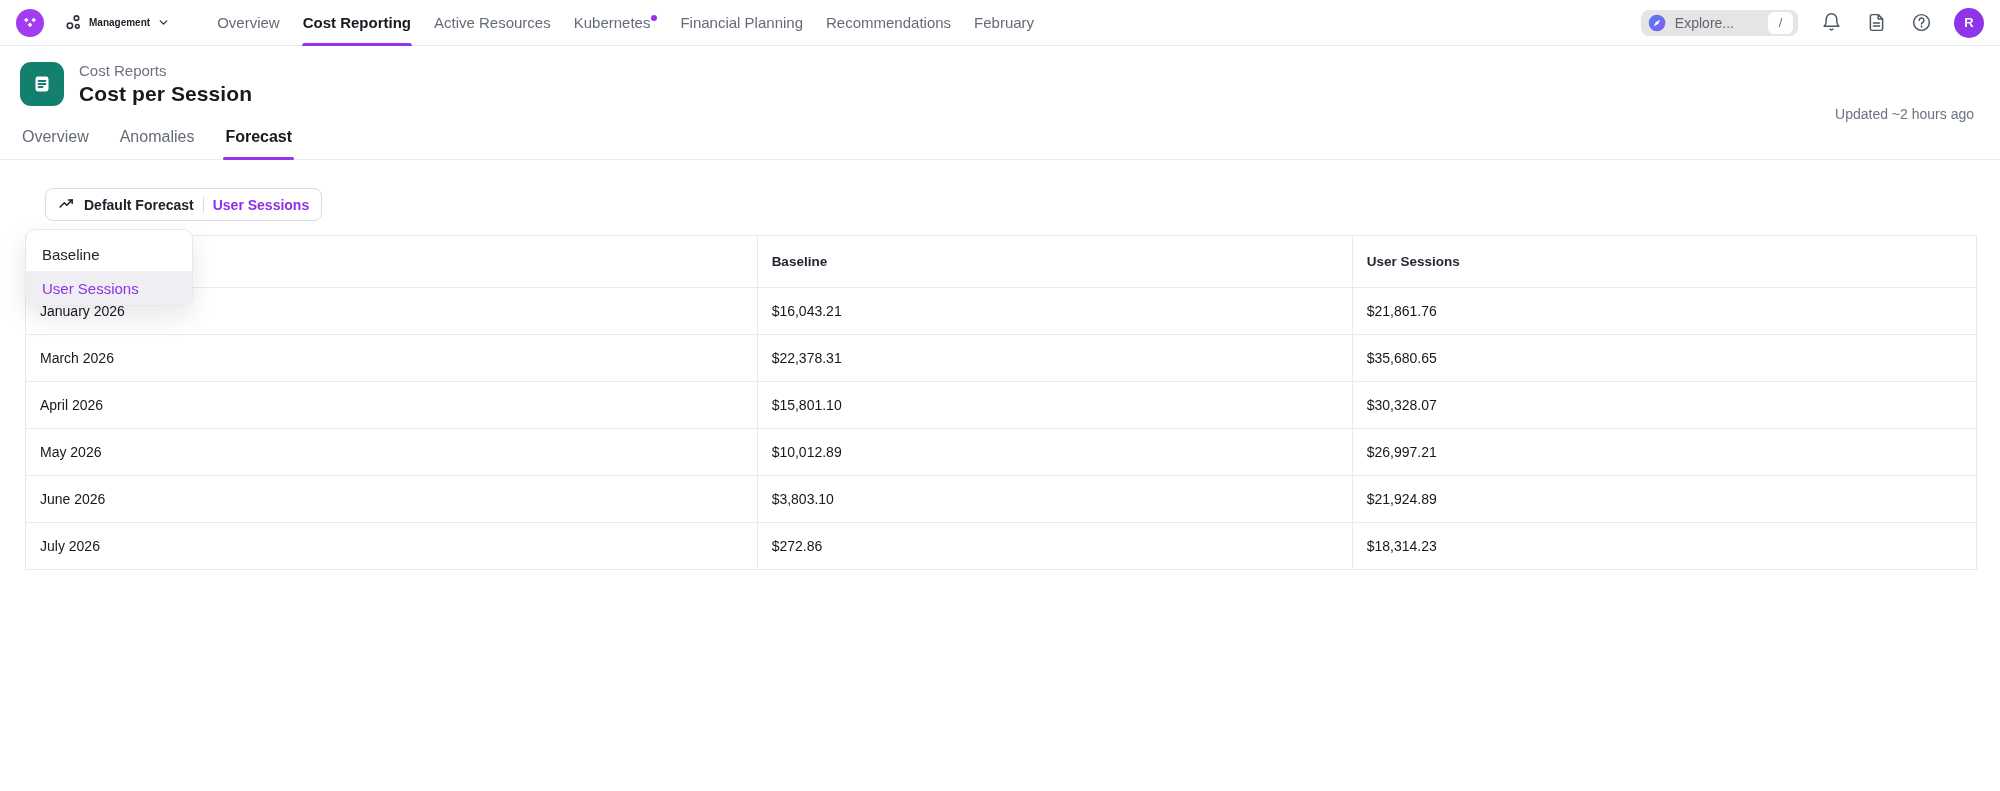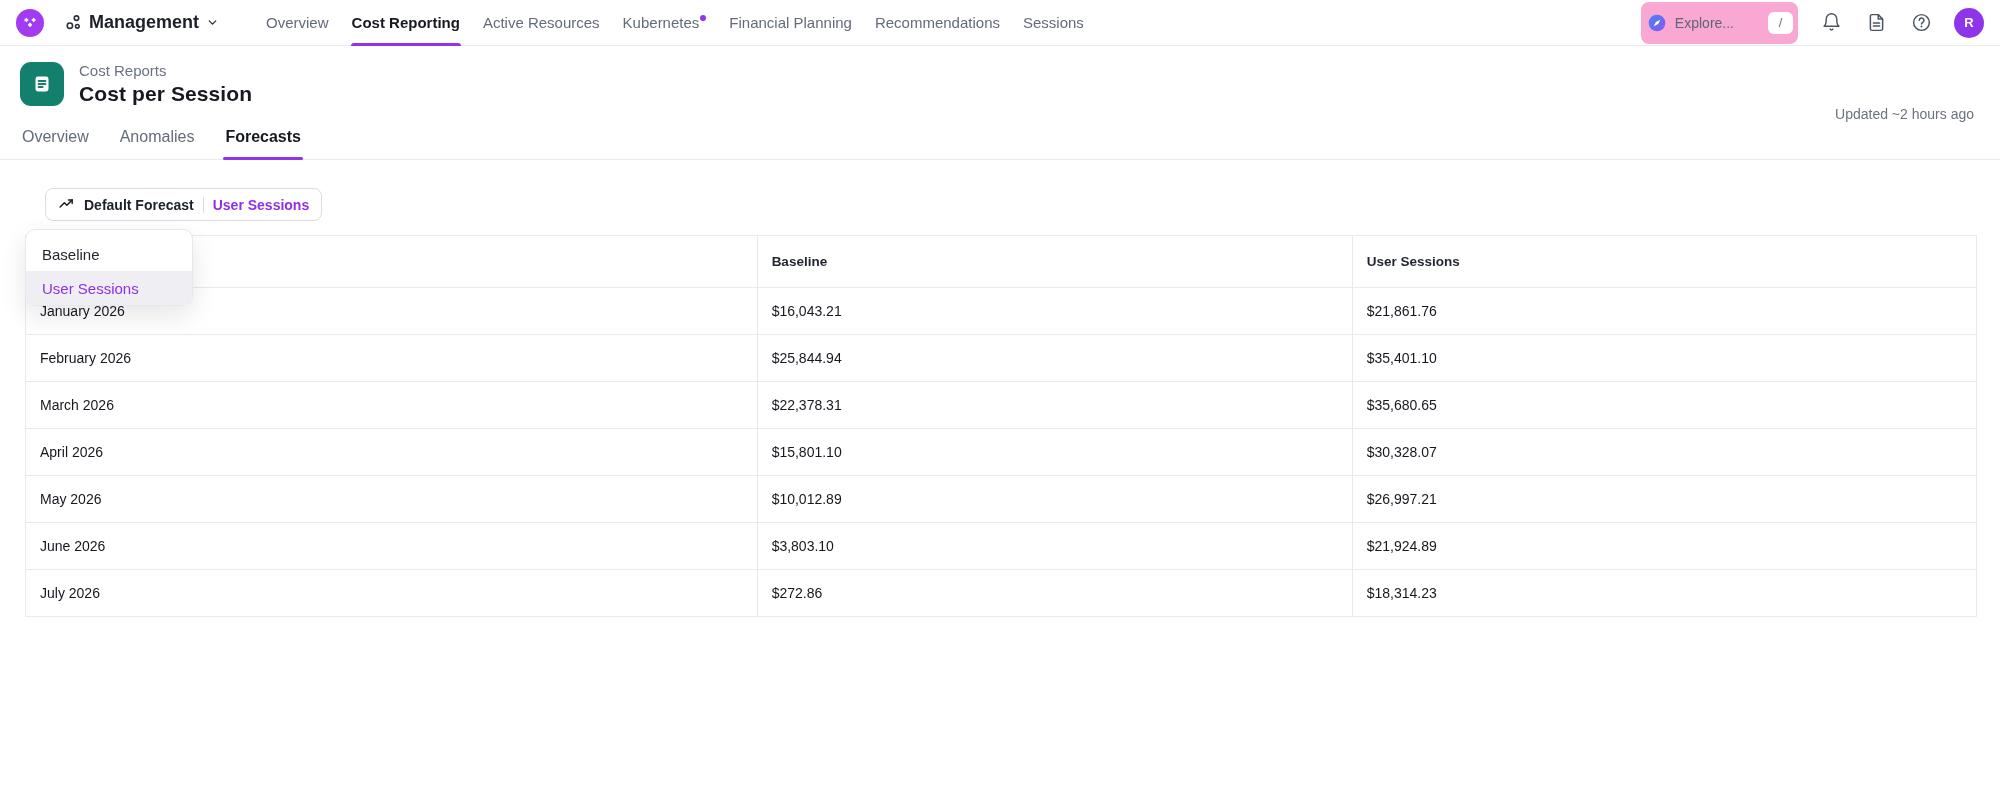--- a/index.html
+++ b/index.html
@@ -5,32 +5,32 @@
   * { margin:0; padding:0; box-sizing:border-box; }
   html,body { width:2000px; height:791px; background:#ffffff; overflow:hidden;
     font-family:"Liberation Sans", sans-serif; color:#15181e; }
 
   
   .topnav { height:46px; display:flex; align-items:center; padding:0 16px 0 16px;
     border-bottom:1px solid #e8eaee; background:#fff; }
   .logo { width:28px; height:28px; border-radius:50%; background:#a33bf2;
     display:flex; align-items:center; justify-content:center; flex:0 0 auto; }
   .workspace { display:flex; align-items:center; gap:7px; margin-left:21px; cursor:pointer; }
-  .workspace-label { font-size:18px; font-weight:600; color:#1c2028; }
+  .workspace-label { font-size:10px; font-weight:600; color:#1c2028; }
   .navlinks { display:flex; align-items:stretch; gap:21px; margin-left:46px; height:46px; }
   .nav-item { display:flex; align-items:center; position:relative; font-size:15px;
     color:#646b78; cursor:pointer; padding:0 1px; white-space:nowrap; }
   .nav-item.active { color:#16191f; font-weight:700; }
   .nav-item.active::after { content:""; position:absolute; left:0; right:0; bottom:0;
     height:3px; background:#9333ea; border-radius:3px 3px 0 0; }
   .nav-dot { width:6px; height:6px; border-radius:50%; background:#9333ea;
     display:inline-block; margin:-10px 0 0 1px; }
   .topnav-right { margin-left:auto; display:flex; align-items:center; gap:21px; }
-  .explore { display:flex; align-items:center; gap:8px; background:#f9a8d4;
-    border-radius:8px; height:42px; padding:0 5px 0 6px; cursor:pointer;text-align:right; }
+  .explore { display:flex; align-items:center; gap:8px; background:#e5e5e5;
+    border-radius:8px; height:26px; padding:0 5px 0 6px; cursor:pointer;text-align:right; }
   .explore-label { font-size:14px; color:#5f6672; padding-right:26px; }
   .kbd { background:#ffffff; border-radius:6px; width:25px; height:22px; display:flex;
     align-items:center; justify-content:center; font-size:13px; color:#6b7280; }
   .icon-btn { width:24px; height:24px; display:flex; align-items:center;
     justify-content:center; cursor:pointer; }
   .avatar { width:30px; height:30px; border-radius:50%; background:#8f35e9; color:#fff;
     font-size:13px; font-weight:700; display:flex; align-items:center; justify-content:center;
     cursor:pointer; }
 
   
@@ -103,21 +103,21 @@
   <nav class="navlinks">
     <div class="nav-item">Overview</div>
     <div class="nav-item active">Cost Reporting</div>
     <div class="nav-item">Active Resources</div>
     <div class="nav-item">
       <span>Kubernetes</span>
       <span class="nav-dot"></span>
     </div>
     <div class="nav-item">Financial Planning</div>
     <div class="nav-item">Recommendations</div>
-    <div class="nav-item">Sessions</div>
+    <div class="nav-item">February</div>
   </nav>
 
   <div class="topnav-right">
     <div class="explore">
       <svg width="20" height="20" viewBox="0 0 24 24">
         <defs>
           <linearGradient id="compassGrad" x1="0" y1="0" x2="1" y2="1">
             <stop offset="0" stop-color="#4a83f5"></stop>
               <stop offset="1" stop-color="#8a55f2"></stop>
           </linearGradient>
@@ -163,21 +163,21 @@
   <div>
     <div class="crumb">Cost Reports</div>
     <div class="page-title">Cost per Session</div>
   </div>
   <div class="updated">Updated ~2 hours ago</div>
 </section>
 
 <nav class="tabs">
   <div class="tab">Overview</div>
   <div class="tab">Anomalies</div>
-  <div class="tab active">Forecasts</div>
+  <div class="tab active">Forecast</div>
 </nav>
 
 <main class="content">
 
   <div class="forecast-btn-wrap">
     <button class="forecast-btn">
       <svg width="17" height="17" viewBox="0 0 24 24">
         <polyline points="3 15.5 9 9.5 12.5 13 20 5.5" fill="none" stroke="#1c2028" stroke-width="2.1" stroke-linecap="round" stroke-linejoin="round"></polyline>
         <polyline points="14.8 5.5 20 5.5 20 10.7" fill="none" stroke="#1c2028" stroke-width="2.1" stroke-linecap="round" stroke-linejoin="round"></polyline>
       </svg>
@@ -201,25 +201,20 @@
           <th class="col-sessions">User Sessions</th>
         </tr>
       </thead>
       <tbody>
         <tr>
           <td>January 2026</td>
           <td>$16,043.21</td>
           <td>$21,861.76</td>
         </tr>
         <tr>
-          <td>February 2026</td>
-          <td>$25,844.94</td>
-          <td>$35,401.10</td>
-        </tr>
-        <tr>
           <td>March 2026</td>
           <td>$22,378.31</td>
           <td>$35,680.65</td>
         </tr>
         <tr>
           <td>April 2026</td>
           <td>$15,801.10</td>
           <td>$30,328.07</td>
         </tr>
         <tr>

